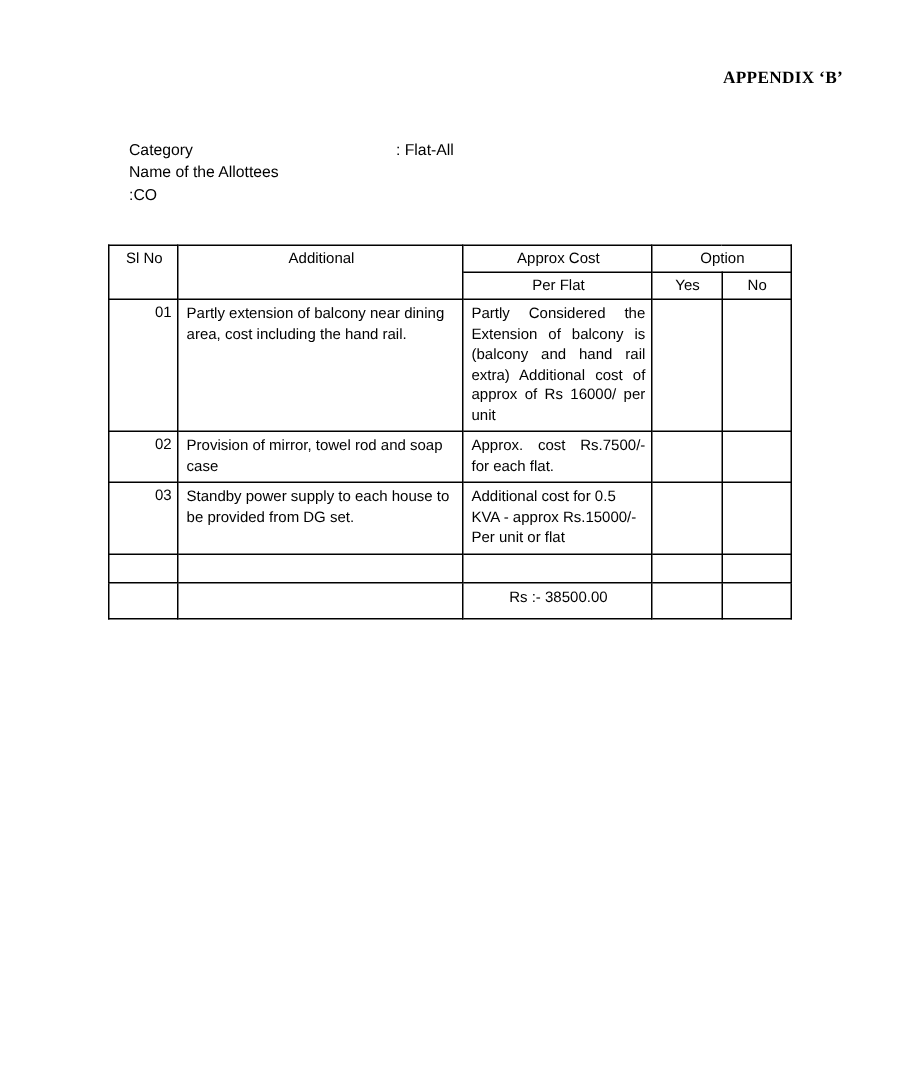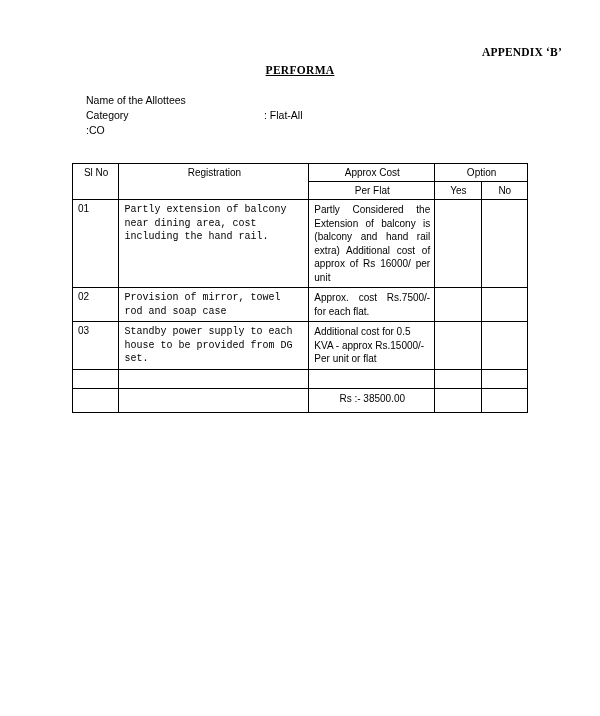--- a/index.html
+++ b/index.html
@@ -74,62 +74,61 @@
     padding: 3px 4px 3px 5px;
     font-weight: normal;
   }
   .c-sl { width: 42px; text-align: center; }
   .c-desc { width: 172px; }
   .c-cost { width: 114px; }
   .c-yes { width: 42px; }
   .c-no { width: 42px; }
   .hdr-center { text-align: center; }
   .hdr-row td { padding-top: 3px; padding-bottom: 3px; }
-  .desc-cell { line-height: 13.5px; font-family: Liberation Mono, monospace; }
+  .desc-cell { line-height: 13.5px; }
   .cost-cell { text-align: justify; text-align-last: left; line-height: 13.5px; }
   .cost-plain { line-height: 13.5px; }
   .empty-row td { height: 12px; }
   .total-row td { height: 17px; text-align: center; }
-  .sl-cell { text-align: left; padding-left: 8px; }
+  .sl-cell { text-align: right; padding-left: 8px; }
 </style>
 </head>
 <body>
 
 <div class="page">
 
   <div class="appendix">APPENDIX ‘B’</div>
 
-  <div class="performa">PERFORMA</div>
 
   <div class="meta">
     <div class="meta-row">
+      <span class="meta-label">Category</span>
+      <span class="meta-value">: Flat-All</span>
+    </div>
+    <div class="meta-row">
       <span class="meta-label">Name of the Allottees</span>
       <span class="meta-value"></span>
-    </div>
-    <div class="meta-row">
-      <span class="meta-label">Category</span>
-      <span class="meta-value">: Flat-All</span>
     </div>
     <div class="meta-row">
       <span class="meta-value">:CO</span>
     </div>
   </div>
 
   <table class="perf">
     <colgroup>
       <col class="c-sl">
         <col class="c-desc">
         <col class="c-cost">
         <col class="c-yes">
         <col class="c-no">
     </colgroup>
     <tbody>
       <tr class="hdr-row">
         <td class="hdr-center" rowspan="2">Sl No</td>
-        <td class="hdr-center" rowspan="2">Registration</td>
+        <td class="hdr-center" rowspan="2">Additional</td>
         <td class="hdr-center">Approx Cost</td>
         <td class="hdr-center" colspan="2">Option</td>
       </tr>
       <tr class="hdr-row">
         <td class="hdr-center">Per Flat</td>
         <td class="hdr-center">Yes</td>
         <td class="hdr-center">No</td>
       </tr>
 
       <tr>

